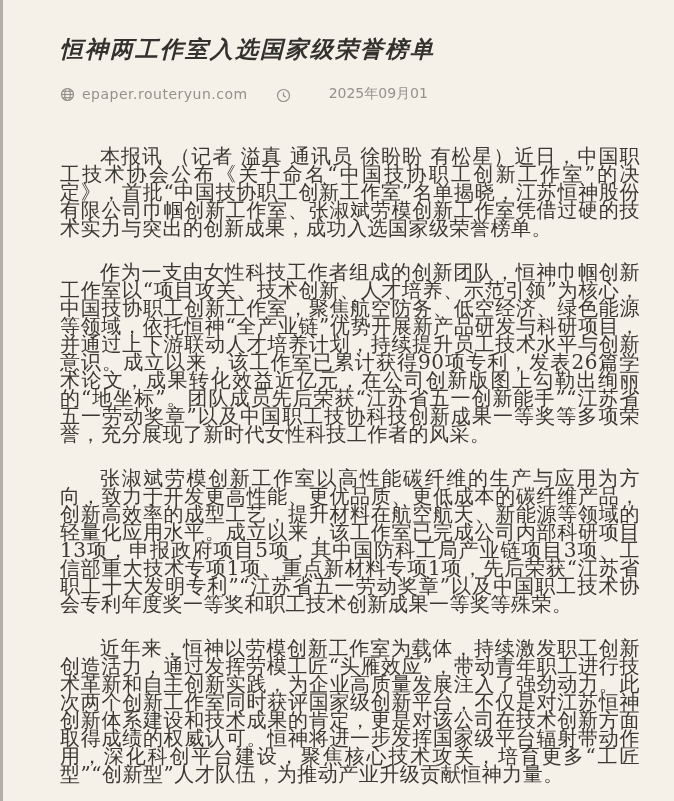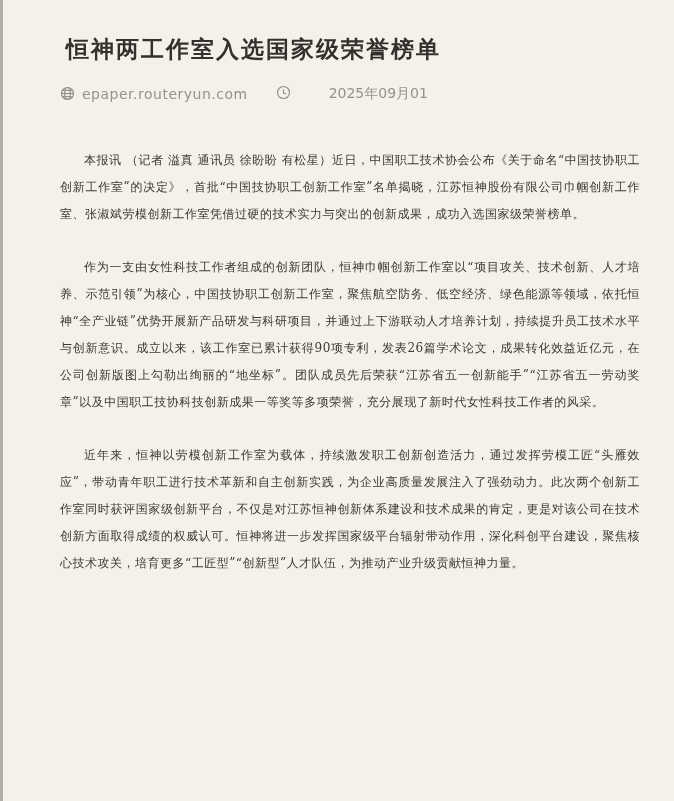--- a/index.html
+++ b/index.html
@@ -24,33 +24,34 @@
   }
   .page {
     box-sizing: border-box;
     padding: 30px 34px 20px 60px;
   }
   .article-title {
     font-size: 23px;
     font-weight: 700;
     color: #33312d;
     letter-spacing: 2px;
-    margin: 4px 0 0 6px;
+    margin: 4px 0 0 0;
     font-family: "DejaVu Serif", serif;
+    font-style: italic;
   }
   .meta-row {
     display: flex;
     align-items: center;
     margin-top: 20px;
     color: #95928b;
     font-size: 14px;
   }
   .meta-item {
     display: flex;
-    align-items: flex-start;
+    align-items: flex-end;
     gap: 7px;
   }
   .meta-item + .meta-item {
     margin-left: 28px;
     gap: 38px;
   }
   .meta-icon {
     display: inline-flex;
     width: 15px;
     height: 15px;
@@ -63,22 +64,22 @@
     stroke-width: 1.3;
   }
   .source-link {
     letter-spacing: 0.5px;
     cursor: pointer;
   }
   .article-body {
     margin-top: 44px;
   }
   .article-body p {
-    font-size: 12px;
-    line-height: 27px;
+    font-size: 20px;
+    line-height: 18px;
     color: #3a3833;
     letter-spacing: 0.5px;
     text-align: justify;
     text-indent: 2em;
     margin: 0 0 26px 0;
     font-family: "DejaVu Serif", serif;
   }
 </style>
 </head>
 <body>
@@ -112,16 +113,17 @@
         </svg>
       </span>
       <span>2025年09月01</span>
     </div>
 
   </div>
 
   <div class="article-body">
     <p>本报讯 （记者 溢真 通讯员 徐盼盼 有松星）近日，中国职工技术协会公布《关于命名“中国技协职工创新工作室”的决定》，首批“中国技协职工创新工作室”名单揭晓，江苏恒神股份有限公司巾帼创新工作室、张淑斌劳模创新工作室凭借过硬的技术实力与突出的创新成果，成功入选国家级荣誉榜单。</p>
     <p>作为一支由女性科技工作者组成的创新团队，恒神巾帼创新工作室以“项目攻关、技术创新、人才培养、示范引领”为核心，中国技协职工创新工作室，聚焦航空防务、低空经济、绿色能源等领域，依托恒神“全产业链”优势开展新产品研发与科研项目，并通过上下游联动人才培养计划，持续提升员工技术水平与创新意识。成立以来，该工作室已累计获得90项专利，发表26篇学术论文，成果转化效益近亿元，在公司创新版图上勾勒出绚丽的“地坐标”。团队成员先后荣获“江苏省五一创新能手”“江苏省五一劳动奖章”以及中国职工技协科技创新成果一等奖等多项荣誉，充分展现了新时代女性科技工作者的风采。</p>
+    <p>张淑斌劳模创新工作室以高性能碳纤维的生产与应用为方向，致力于开发更高性能、更优品质、更低成本的碳纤维产品，创新高效率的成型工艺，提升材料在航空航天、新能源等领域的轻量化应用水平。成立以来，该工作室已完成公司内部科研项目13项，申报政府项目5项，其中国防科工局产业链项目3项、工信部重大技术专项1项、重点新材料专项1项，先后荣获“江苏省职工十大发明专利”“江苏省五一劳动奖章”以及中国职工技术协会专利年度奖一等奖和职工技术创新成果一等奖等殊荣。</p>
     <p>近年来，恒神以劳模创新工作室为载体，持续激发职工创新创造活力，通过发挥劳模工匠“头雁效应”，带动青年职工进行技术革新和自主创新实践，为企业高质量发展注入了强劲动力。此次两个创新工作室同时获评国家级创新平台，不仅是对江苏恒神创新体系建设和技术成果的肯定，更是对该公司在技术创新方面取得成绩的权威认可。恒神将进一步发挥国家级平台辐射带动作用，深化科创平台建设，聚焦核心技术攻关，培育更多“工匠型”“创新型”人才队伍，为推动产业升级贡献恒神力量。</p>
   </div>
 
 </div>
 
 </body></html>

